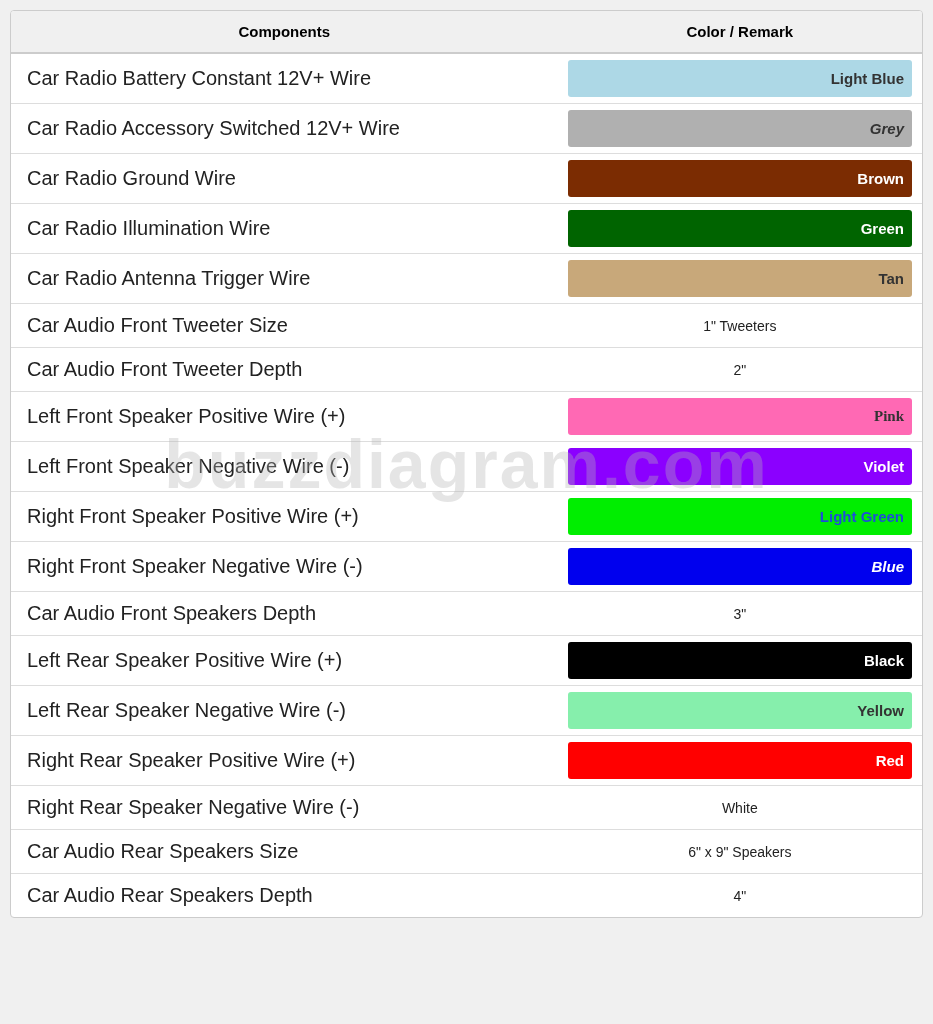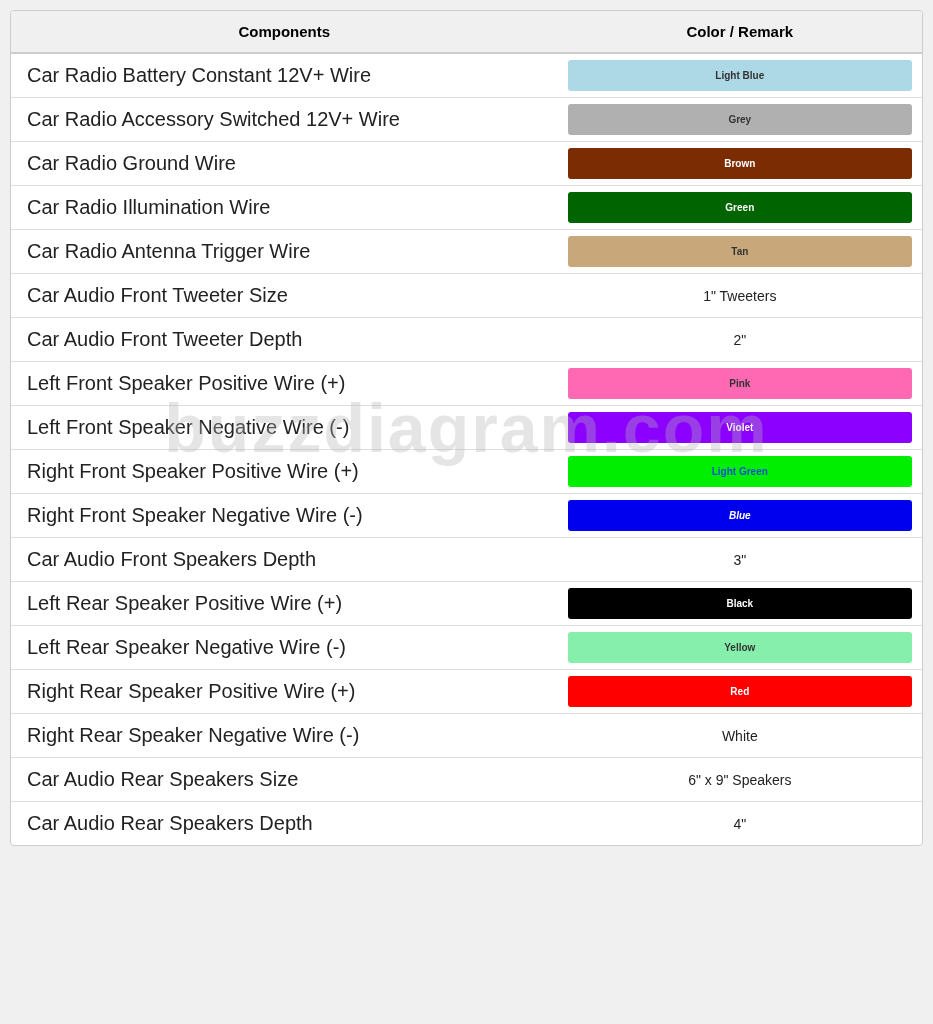--- a/index.html
+++ b/index.html
@@ -73,22 +73,22 @@
       width: 40%;
       text-align: center;
       font-size: 15px;
     }
     .color-cell {
       display: block;
       width: 100%;
       padding: 10px 8px;
       border-radius: 3px;
       font-weight: bold;
-      text-align: center;
-      font-size: 10px;
+      text-align: right;
+      font-size: 15px;
     }
     .plain-text {
       display: block;
       text-align: center;
       font-size: 14px;
       color: #222;
       padding: 2px 0;
     }
   </style>
 </head>
@@ -106,21 +106,21 @@
     <tbody id="table-body">
     <tr>
           <td>Car Radio Battery Constant 12V+ Wire</td>
           <td style="padding: 6px 10px;">
             <span class="color-cell" style="background-color: rgb(173, 216, 230); color: rgb(51, 51, 51);">Light Blue</span>
           </td>
         </tr>
         <tr>
           <td>Car Radio Accessory Switched 12V+ Wire</td>
           <td style="padding: 6px 10px;">
-            <span class="color-cell" style="background-color: rgb(176, 176, 176); color: rgb(51, 51, 51);">Grey</span>
+            <span class="color-cell" style="background-color: rgb(176, 176, 176); color: rgb(51, 51, 51); font-style: italic;">Grey</span>
           </td>
         </tr>
         <tr>
           <td>Car Radio Ground Wire</td>
           <td style="padding: 6px 10px;">
             <span class="color-cell" style="background-color: rgb(123, 44, 2); color: rgb(255, 255, 255); font-weight: bold;">Brown</span>
           </td>
         </tr>
         <tr>
           <td>Car Radio Illumination Wire</td>
@@ -142,21 +142,21 @@
         </tr>
         <tr>
           <td>Car Audio Front Tweeter Depth</td>
           <td style="padding: 6px 10px;">
             <span class="plain-text">2"</span>
           </td>
         </tr>
         <tr>
           <td>Left Front Speaker Positive Wire (+)</td>
           <td style="padding: 6px 10px;">
-            <span class="color-cell" style="background-color: rgb(255, 105, 180); color: rgb(51, 51, 51);">Pink</span>
+            <span class="color-cell" style="background-color: rgb(255, 105, 180); color: rgb(51, 51, 51); font-family: Liberation Serif, serif;">Pink</span>
           </td>
         </tr>
         <tr>
           <td>Left Front Speaker Negative Wire (-)</td>
           <td style="padding: 6px 10px;">
             <span class="color-cell" style="background-color: rgb(139, 0, 255); color: rgb(255, 255, 255); font-weight: bold;">Violet</span>
           </td>
         </tr>
         <tr>
           <td>Right Front Speaker Positive Wire (+)</td>

